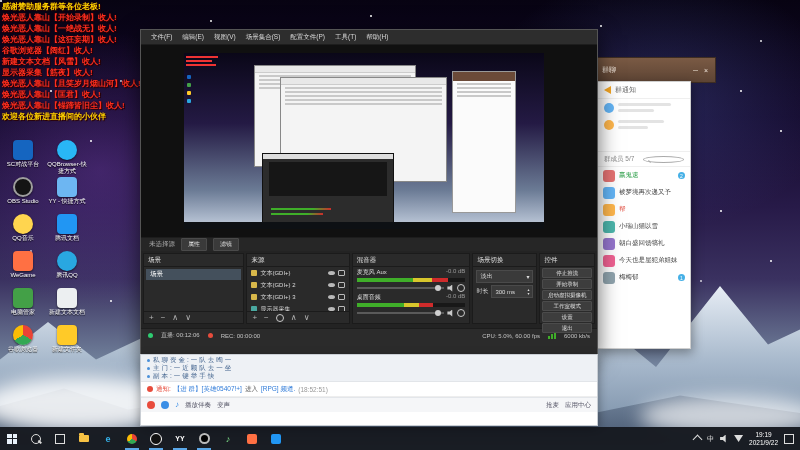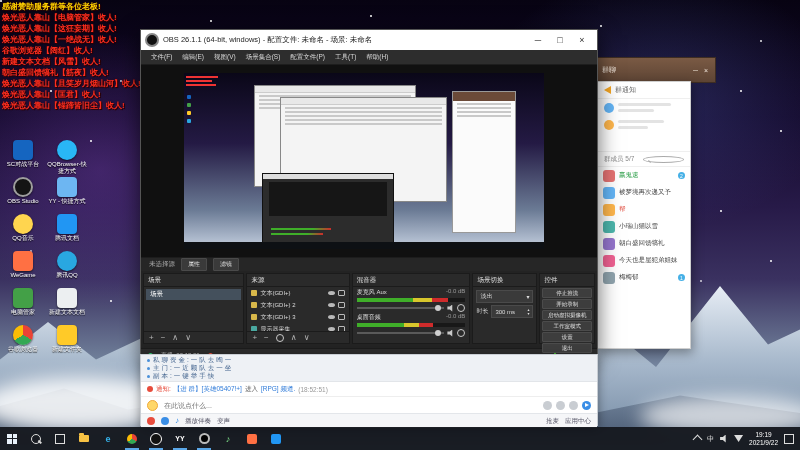--- a/index.html
+++ b/index.html
@@ -189,29 +189,30 @@
   <div class="nebula"></div>
   <div class="nebula2"></div>
   <div class="star-dot"></div>
   <div class="mtn-far"></div>
   <div class="mtn-near"></div>
   <div class="cloud" style="left:-20px;bottom:18px;width:200px;height:55px;"></div>
   <div class="cloud" style="left:640px;bottom:14px;width:180px;height:40px;opacity:.8;"></div>
 
   <div class="overlay">
     <div class="oline yellow">感谢赞助服务群等各位老板!</div>
-    <div class="oline">焕光恶人靠山【电脑管家】收人!</div>
+    <div class="oline">焕光恶人靠山【开始录制】收人!</div>
+    <div class="oline">焕光恶人靠山【一绝战无】收人!</div>
     <div class="oline">焕光恶人靠山【这狂妄期】收人!</div>
-    <div class="oline">焕光恶人靠山【一绝战无】收人!</div>
     <div class="oline">谷歌浏览器【阔红】收人!</div>
     <div class="oline">新建文本文档【风雪】收人!</div>
-    <div class="oline">朝白盛回馈犒礼【筋夜】收人!</div>
+    <div class="oline">显示器采集【筋夜】收人!</div>
     <div class="oline">焕光恶人靠山【且笑岁月烟山河】收人!</div>
     <div class="oline">焕光恶人靠山【匡君】收人!</div>
     <div class="oline">焕光恶人靠山【锚蹄皆旧尘】收人!</div>
+    <div class="oline yellow">欢迎各位新进直播间的小伙伴</div>
   </div>
 
   <div class="dicon" style="left:2px;top:140px;">
     <div class="ic" style="background:#1565c0;"></div>
     <div class="lb">SC对战平台</div>
     </div>
   <div class="dicon" style="left:46px;top:140px;">
     <div class="ic" style="background:#29b6f6;border-radius:50%;"></div>
     <div class="lb">QQBrowser-快捷方式</div>
     </div>
@@ -250,27 +251,20 @@
   <div class="dicon" style="left:2px;top:325px;">
     <div class="ic" style="background:conic-gradient(#ea4335 0 33%,#34a853 0 66%,#fbbc05 0);border-radius:50%;"></div>
     <div class="lb">谷歌浏览器</div>
     </div>
   <div class="dicon" style="left:46px;top:325px;">
     <div class="ic" style="background:#ffca28;"></div>
     <div class="lb">新建文件夹</div>
     </div>
 
   <div class="obs">
-    <div class="obs-tb">
-      <span class="obs-ico"></span>
-      <span class="obs-title">OBS 26.1.1 (64-bit, windows) - 配置文件: 未命名 - 场景: 未命名</span>
-      <span class="wbtn">─</span>
-      <span class="wbtn">□</span>
-      <span class="wbtn">×</span>
-    </div>
     <div class="obs-menu">
       <span>文件(F)</span>
       <span>编辑(E)</span>
       <span>视图(V)</span>
       <span>场景集合(S)</span>
       <span>配置文件(P)</span>
       <span>工具(T)</span>
       <span>帮助(H)</span>
     </div>
     <div class="obs-prev">
@@ -455,28 +449,20 @@
       <div>副本:一键举手快</div>
     </div>
     <div class="notice">
       <span class="n-ico"></span>
       <span class="n-label">通知:</span>
       <span class="n-user">【进 群】[英雄05407!+]</span>
       <span class="n-act">进入</span>
       <span class="n-chan">[RPG] 频道.</span>
       <span class="n-time">(18:52:51)</span>
     </div>
-    <div class="inputrow">
-      <span class="smiley"></span>
-      <input class="chat-input" placeholder="在此说点什么..." style="">
-      <span class="cicon"></span>
-      <span class="cicon"></span>
-      <span class="cicon"></span>
-      <span class="cicon send"></span>
-    </div>
     <div class="ctrlrow">
       <span class="reddot"></span>
       <span class="bluedot"></span>
       <span class="notechar">♪</span>
       <span class="lab">播放伴奏</span>
       <span class="lab">变声</span>
       <span class="spacer"></span>
       <span class="lab">抢麦</span>
       <span class="lab">应用中心</span>
     </div>

